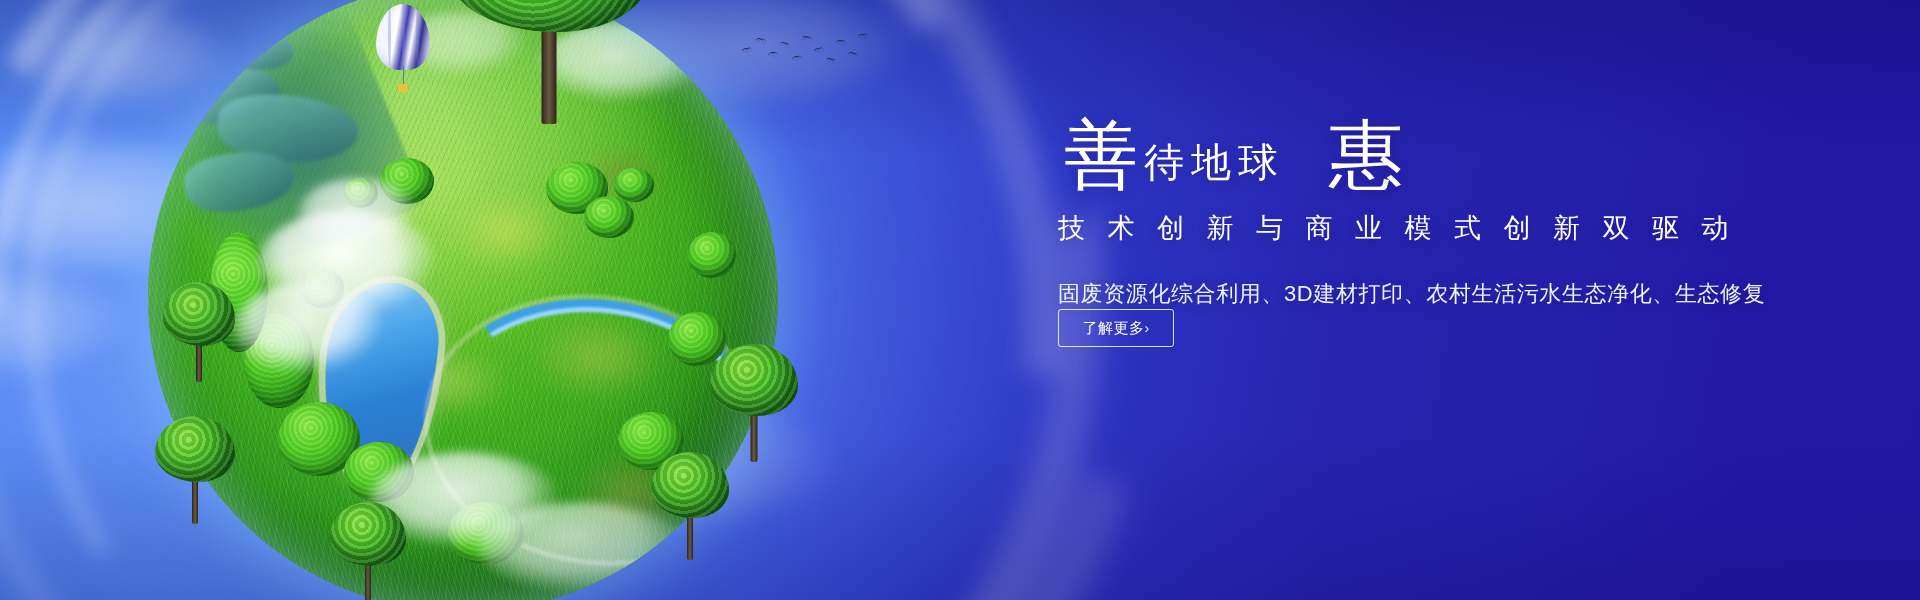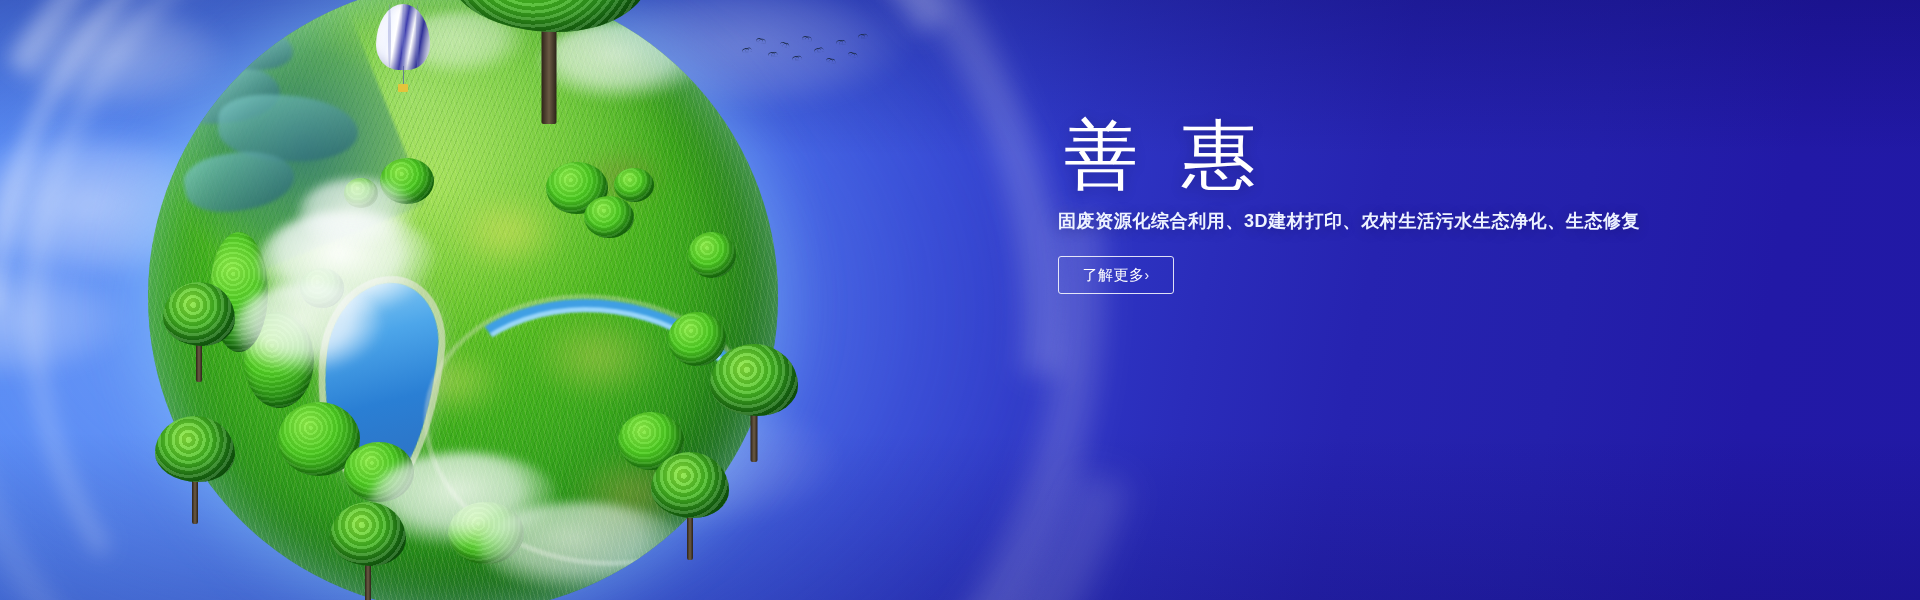--- a/index.html
+++ b/index.html
@@ -254,29 +254,28 @@
 
   .subtitle{
     margin-top:20px;
     font-size:27px;
     letter-spacing:7.5px;
     font-weight:400;
     color:#fff;
     white-space:nowrap;
   }
   .desc{
-    margin-top:19px;
-    font-size:18px;
+    margin-top:33px;
+    font-size:22px;
     letter-spacing:.6px;
     color:#eef3ff;
     white-space:nowrap;
-    font-weight:700;
+    font-weight:400;
   }
   .cta{
-    margin-top:23px;
     display:inline-flex; align-items:center; justify-content:center; 
     width:116px; height:38px;
     border:1px solid rgba(255,255,255,.85);
     border-radius:3px;
     background:transparent;
     color:#fff;
     font-size:15px;
     letter-spacing:.5px;
     cursor:pointer;
   }
@@ -408,27 +407,29 @@
       <div class="bird" style="left:118px;top:4px;  --br:-8deg;"></div>
     </div>
 
   </div>
 
   <div class="content">
 
     <div class="headline">
       <span class="hl-group">
         <span class="hl-big">善</span>
+        <span class="hl-small">待地球</span>
       </span>
       <span class="hl-gap"></span>
       <span class="hl-group">
         <span class="hl-big">惠</span>
       </span>
     </div>
 
+    <div class="subtitle">技 术 创 新 与 商 业 模 式 创 新 双 驱 动</div>
 
     <div class="desc">固废资源化综合利用、3D建材打印、农村生活污水生态净化、生态修复</div>
 
     <button class="cta">
       <span>了解更多</span>
       <span class="chev">›</span>
     </button>
 
   </div>
 

